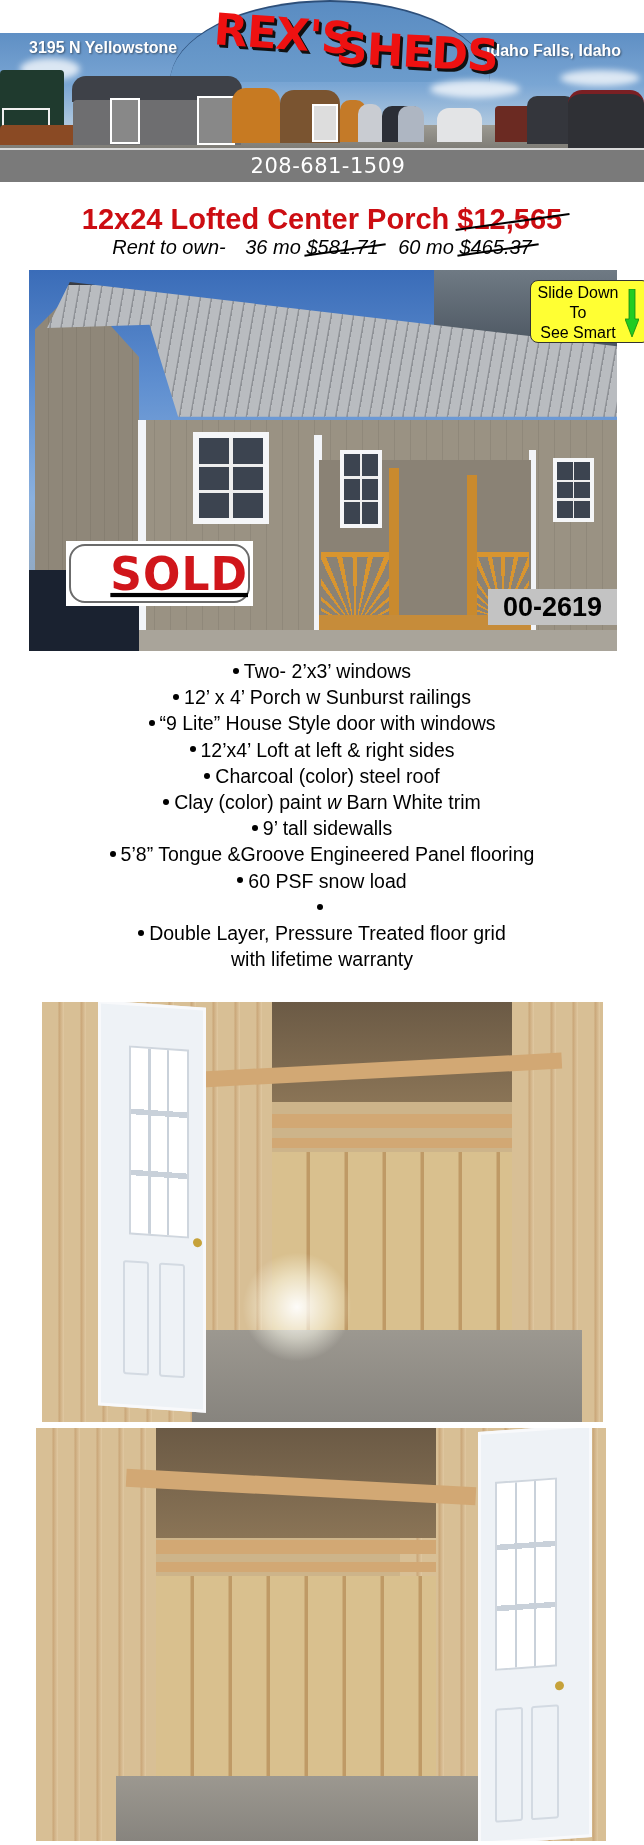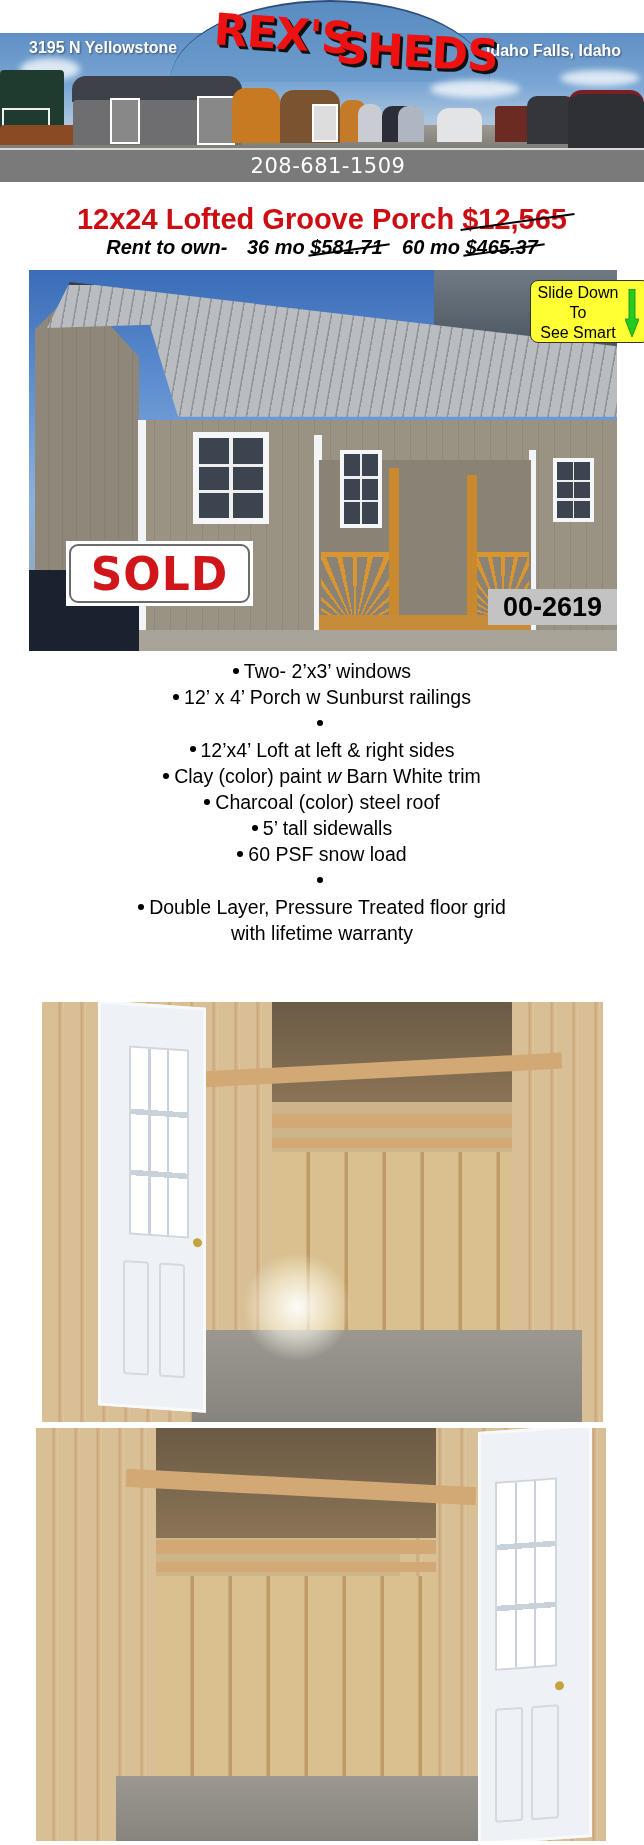--- a/index.html
+++ b/index.html
@@ -19,21 +19,21 @@
   .hdr-text { position: absolute; color: #ffffff; font-weight: bold; font-size: 16px; text-shadow: 1px 1px 2px rgba(0,0,0,0.45); white-space: nowrap; }
   .logo { position: absolute; color: #ee1111; font-family: "DejaVu Sans", sans-serif; font-weight: bold; white-space: nowrap;
           text-shadow: 2px 2px 0 #111, 3px 3px 0 #111; letter-spacing: -1px; }
 
   .phone-bar { position: absolute; left: 0; top: 148px; width: 644px; height: 34px; background: #7a7a7a; border-top: 2px solid #d9d9d9; box-sizing: border-box;
                display: flex; align-items: center; justify-content: center; padding-left: 12px; }
   .phone-bar span { color: #ffffff; font-family: "DejaVu Sans", sans-serif; font-size: 21px; letter-spacing: 0.5px; }
 
   
   .title { position: absolute; left: 0; top: 203px; width: 644px; text-align: center; color: #cc0d12; font-weight: bold; font-size: 29px; white-space: nowrap; }
-  .subtitle { position: absolute; left: 0; top: 236px; width: 644px; text-align: center; font-style: italic; font-size: 20px; color: #000; white-space: nowrap; font-weight: bold; }
+  .subtitle { position: absolute; left: 0; top: 236px; width: 644px; text-align: center; font-style: italic; font-size: 20px; color: #000; white-space: nowrap; }
   .strike { position: relative; display: inline-block; }
   .strike::after { content: ""; position: absolute; left: -2px; right: -8px; top: 55%; height: 1.5px; background: #000; transform: rotate(-8deg); }
   .gap { display: inline-block; width: 14px; }
 
   
   .main-photo { position: absolute; left: 29px; top: 270px; width: 588px; height: 381px; overflow: hidden;
                 background: linear-gradient(180deg, #3a6cb8 0%, #5f8fd0 30%, #8ab0de 60%, #9aa3a8 100%); }
   .mp-tank { position: absolute; left: 405px; top: 0; width: 183px; height: 80px; background: linear-gradient(180deg,#6f7a84,#4b5560); }
   .mp-roof { position: absolute; left: 18px; top: 12px; width: 570px; height: 150px; background: repeating-linear-gradient(100deg, #b9bcc0 0px, #b9bcc0 9px, #8f9297 10px, #8f9297 11px);
              clip-path: polygon(0 30%, 4% 0, 100% 42%, 100% 88%, 23% 88%, 18% 28%); border-top: 3px solid #3a3d44; }
@@ -45,21 +45,21 @@
                background-image: linear-gradient(90deg, transparent 47%, #eee 47%, #eee 53%, transparent 53%),
                                  linear-gradient(0deg, transparent 31%, #eee 31%, #eee 35%, transparent 35%, transparent 64%, #eee 64%, #eee 68%, transparent 68%); }
   .mp-porch { position: absolute; left: 290px; top: 190px; width: 212px; height: 170px; background: #8a8275; }
   .mp-post { position: absolute; background: #c98a2e; }
   .mp-rail { position: absolute; background: repeating-conic-gradient(from 250deg at 50% 100%, #d9952f 0deg 4deg, #8a8275 4deg 12deg); border-top: 5px solid #d9952f; }
   .mp-deck { position: absolute; left: 290px; top: 345px; width: 212px; height: 16px; background: #c68c3a; }
   .mp-shadow { position: absolute; left: 0; top: 300px; width: 110px; height: 81px; background: #1a2230; }
   .mp-gravel { position: absolute; left: 110px; top: 360px; width: 478px; height: 21px; background: #a9a49a; }
 
   .sold { position: absolute; left: 66px; top: 541px; width: 187px; height: 65px; background: #ffffff; box-sizing: border-box; padding: 3px; }
-  .sold-inner { width: 100%; height: 100%; box-sizing: border-box; border: 2px solid #6b6b6b; border-radius: 9px; display: flex; align-items: center; justify-content: center; }
+  .sold-inner { width: 100%; height: 100%; box-sizing: border-box; border: 2px solid #6b6b6b; border-radius: 16px; display: flex; align-items: center; justify-content: flex-end; text-decoration: underline; }
   .sold-inner span { color: #d0161b; font-family: "DejaVu Sans", sans-serif; font-weight: bold; font-size: 44px; letter-spacing: 1px; transform: scaleY(1.05); }
 
   .stock { position: absolute; left: 488px; top: 589px; width: 129px; height: 36px; background: #c3c3c3; display: flex; align-items: center; justify-content: center; }
   .stock span { color: #000; font-weight: bold; font-size: 27px; }
 
   .slide-note { position: absolute; left: 530px; top: 280px; width: 120px; height: 63px; background: #ffff33; border: 1.5px solid #333; border-radius: 8px; box-sizing: border-box; }
   .slide-note .txt { position: absolute; left: 4px; top: 2px; width: 86px; text-align: center; font-size: 16px; line-height: 20px; color: #000; }
   .slide-note .arrow { position: absolute; left: 94px; top: 8px; width: 14px; height: 48px; }
 
   
@@ -119,21 +119,21 @@
 
   <span class="logo" style="left:214px;top:8px;font-size:44px;transform:rotate(4deg);">REX'S</span>
   <span class="logo" style="left:336px;top:26px;font-size:44px;transform:rotate(3deg);">SHEDS</span>
 </div>
 
 <div class="phone-bar">
   <span>208-681-1509</span>
 </div>
 
 <div class="title">
-  <span>12x24 Lofted Groove Porch</span>
+  <span>12x24 Lofted Center Porch</span>
   <span class="strike">$12,565</span>
 </div>
 <div class="subtitle">
   <span>Rent to own-</span><span class="gap"></span>
   <span>36 mo</span>
   <span class="strike">$581.71</span><span class="gap"></span>
   <span>60 mo</span>
   <span class="strike">$465.37</span>
 </div>
 
@@ -175,25 +175,26 @@
     <div>See Smart</div>
   </div>
   <svg class="arrow" viewBox="0 0 14 48">
     <polygon points="4,0 10,0 10,30 14,30 7,48 0,30 4,30" fill="#22cc22" stroke="#118811" stroke-width="0.8"></polygon>
   </svg>
 </div>
 
 <ul class="features">
   <li><span class="dot"></span><span>Two- 2’x3’ windows</span></li>
   <li><span class="dot"></span><span>12’ x 4’ Porch w Sunburst railings</span></li>
-  <li><span class="dot"></span></li>
+  <li><span class="dot"></span><span>“9 Lite” House Style door with windows</span></li>
   <li><span class="dot"></span><span>12’x4’ Loft at left &amp; right sides</span></li>
+  <li><span class="dot"></span><span>Charcoal (color) steel roof</span></li>
   <li><span class="dot"></span><span>Clay (color) paint </span><i>w</i><span> Barn White trim</span></li>
-  <li><span class="dot"></span><span>Charcoal (color) steel roof</span></li>
-  <li><span class="dot"></span><span>5’ tall sidewalls</span></li>
+  <li><span class="dot"></span><span>9’ tall sidewalls</span></li>
+  <li><span class="dot"></span><span>5’8” Tongue &amp;Groove Engineered Panel flooring</span></li>
   <li><span class="dot"></span><span>60 PSF snow load</span></li>
   <li><span class="dot"></span></li>
   <li><span class="dot"></span><span>Double Layer, Pressure Treated floor grid</span></li>
   <li class="cont"><span>with lifetime warranty</span></li>
 </ul>
 
 <div class="int-photo int1">
   <div class="ip-wall-l" style="left:0;width:230px;"></div>
   <div class="ip-wall-r" style="left:470px;width:91px;"></div>
   <div class="ip-ceiling" style="left:230px;top:0;width:240px;height:100px;"></div>

